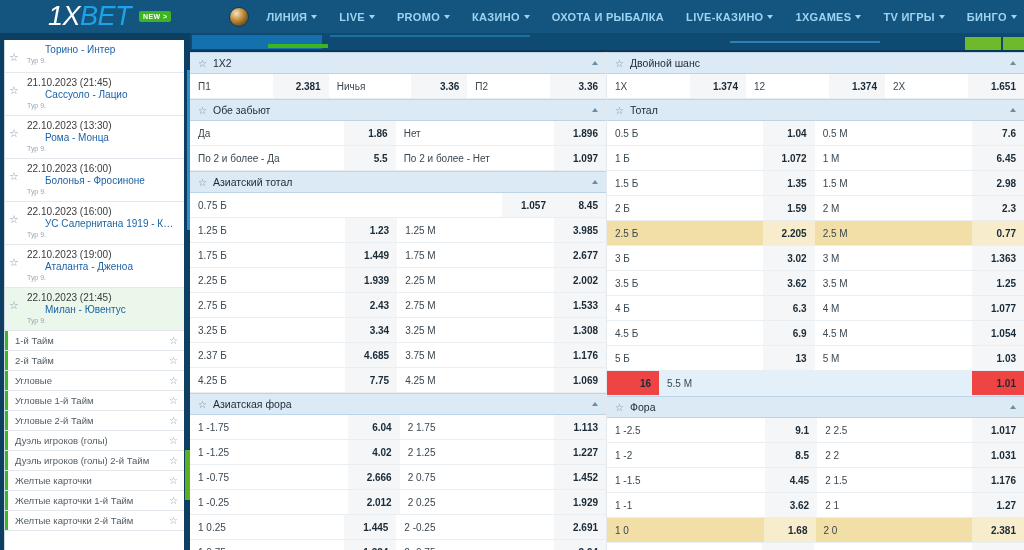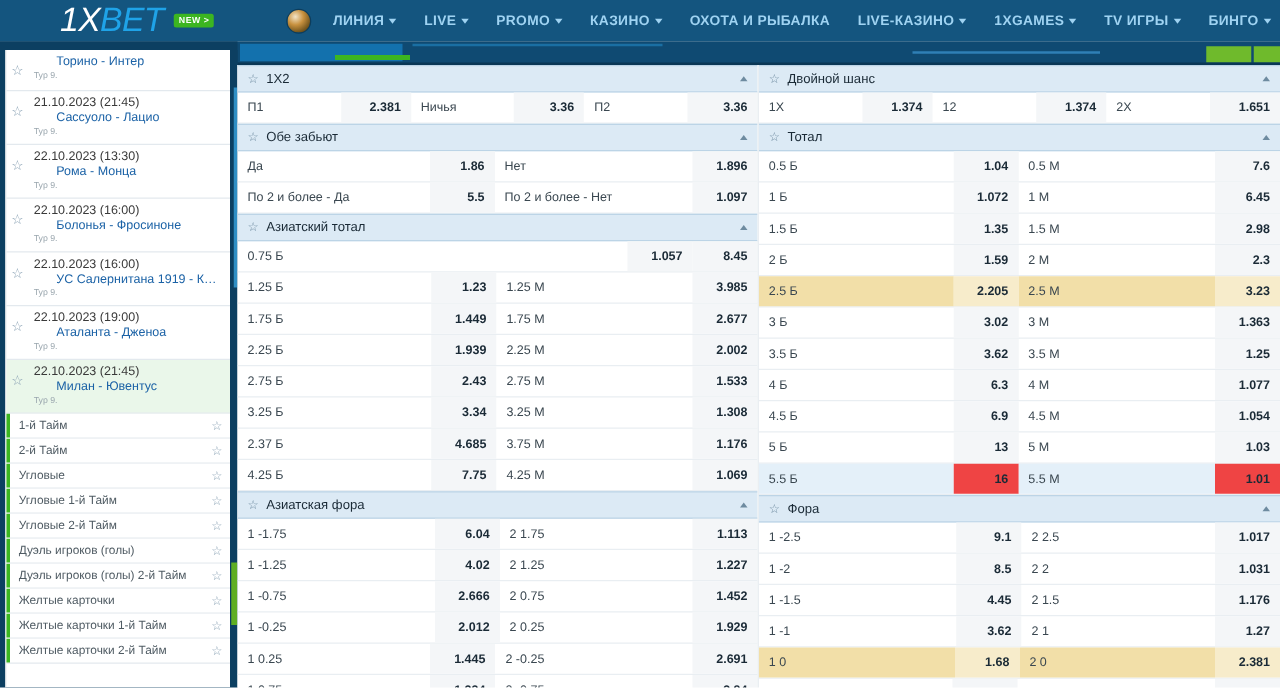--- a/index.html
+++ b/index.html
@@ -524,21 +524,21 @@
       <div class="bet-row">
         <div class="cell c-name">2 Б</div>
         <div class="cell c-odd">1.59</div>
         <div class="cell c-name">2 М</div>
         <div class="cell c-odd">2.3</div>
       </div>
       <div class="bet-row hl">
         <div class="cell c-name">2.5 Б</div>
         <div class="cell c-odd">2.205</div>
         <div class="cell c-name">2.5 М</div>
-        <div class="cell c-odd">3.23</div>
+        <div class="cell c-odd">0.77</div>
       </div>
       <div class="bet-row">
         <div class="cell c-name">3 Б</div>
         <div class="cell c-odd">3.02</div>
         <div class="cell c-name">3 М</div>
         <div class="cell c-odd">1.363</div>
       </div>
       <div class="bet-row">
         <div class="cell c-name">3.5 Б</div>
         <div class="cell c-odd">3.62</div>
@@ -557,21 +557,20 @@
         <div class="cell c-name">4.5 М</div>
         <div class="cell c-odd">1.054</div>
       </div>
       <div class="bet-row">
         <div class="cell c-name">5 Б</div>
         <div class="cell c-odd">13</div>
         <div class="cell c-name">5 М</div>
         <div class="cell c-odd">1.03</div>
       </div>
       <div class="bet-row hlblue">
-        <div class="cell c-name">5.5 Б</div>
         <div class="cell c-odd">16</div>
         <div class="cell c-name">5.5 М</div>
         <div class="cell c-odd">1.01</div>
       </div>
       <div class="grp-head">
         <span class="grp-star">☆</span>
         <span class="grp-title">Фора</span>
         <span class="grp-chev"></span>
       </div>
       <div class="bet-row">

